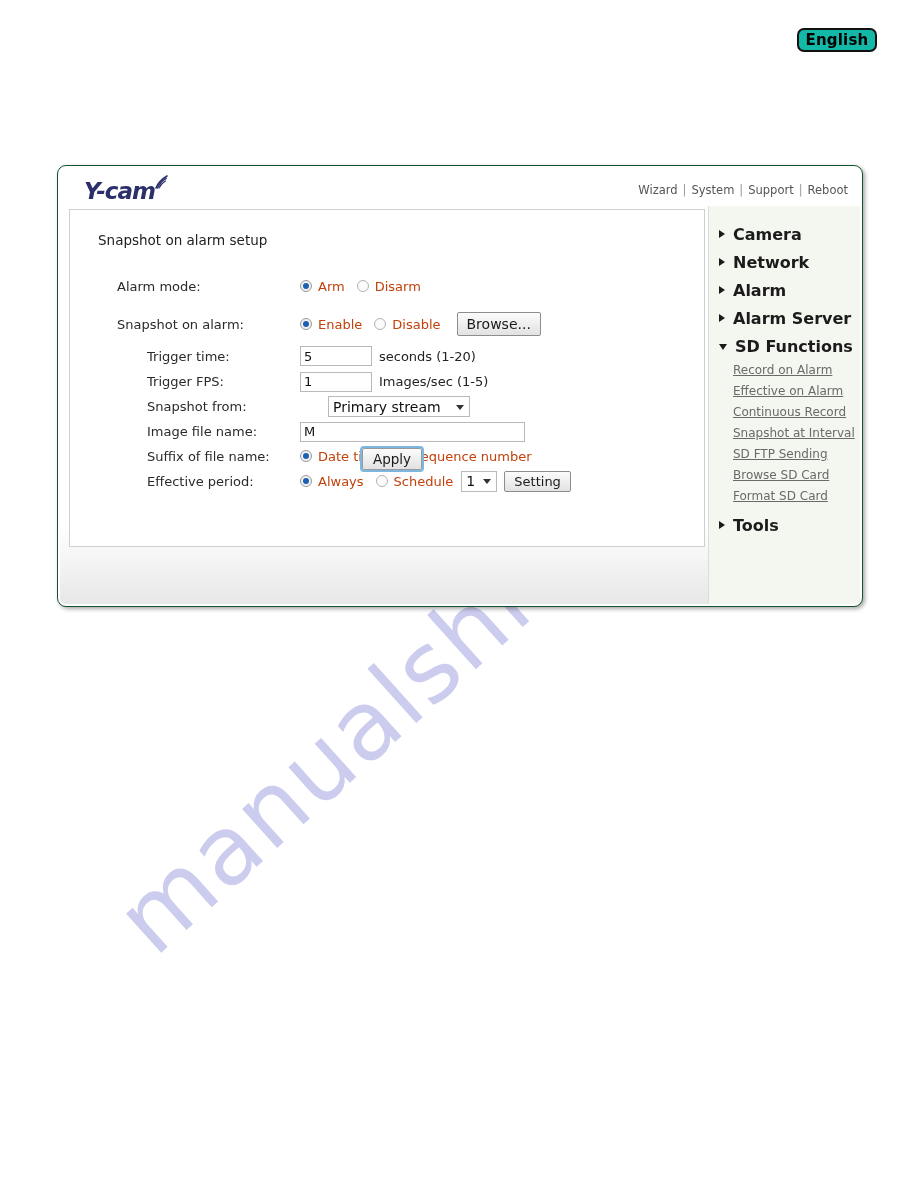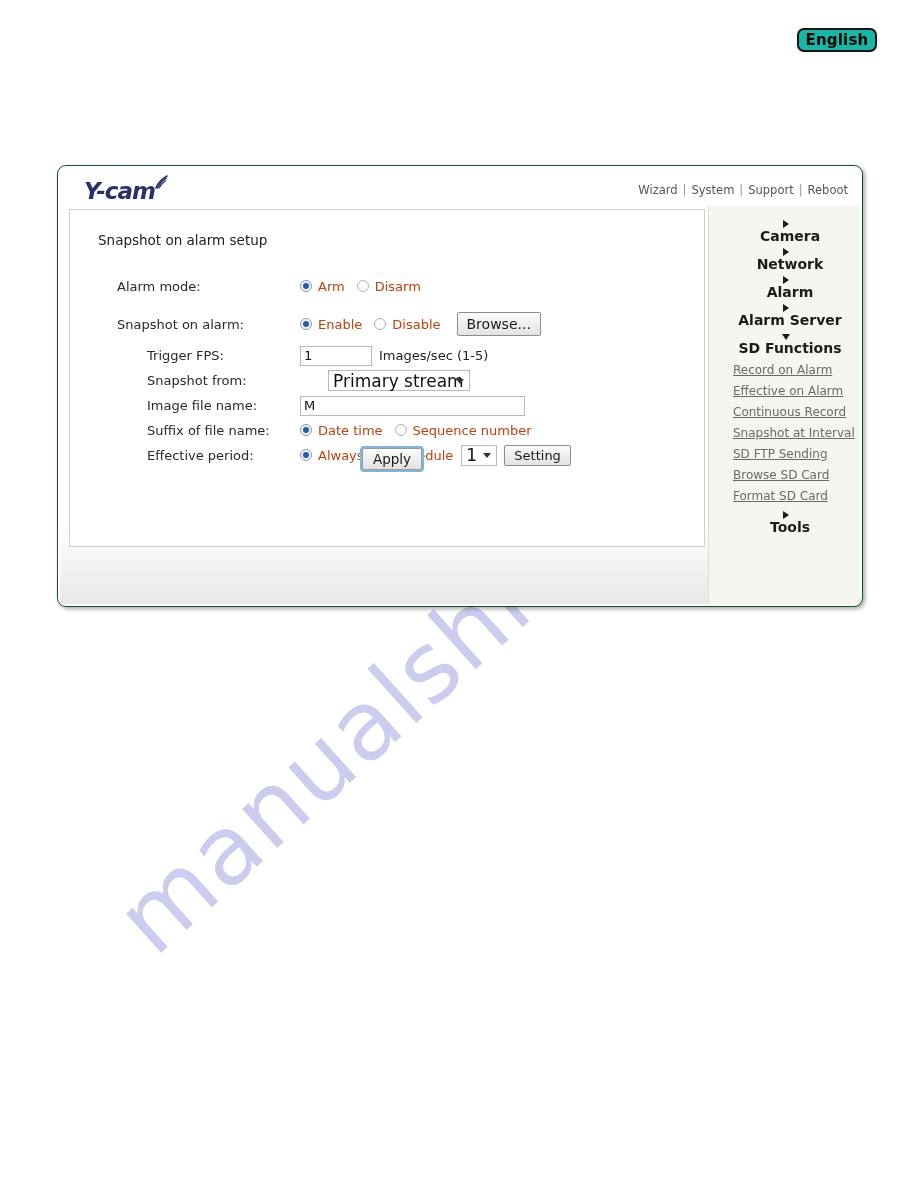--- a/index.html
+++ b/index.html
@@ -221,21 +221,21 @@
     white-space: nowrap;
   }
 
   
   .sel {
     box-sizing: border-box;
     height: 21px;
     border: 1px solid #b9b9b9;
     background: #fff;
     font-family: "DejaVu Sans", "Liberation Sans", sans-serif;
-    font-size: 17px;
+    font-size: 14px;
     color: #111;
     padding: 0 18px 0 4px;
     position: relative;
     display: inline-flex;
     align-items: center;
   }
   .sel.stream { width: 142px; }
   .sel.num    { width: 36px; }
   .caret {
     position: absolute;
@@ -295,25 +295,24 @@
   .side-list {
     position: absolute;
     left: 0; top: 14px;
     width: 100%;
   }
   .side-top {
     display: flex;
     align-items: center;
     height: 28px;
     padding-left: 10px;
-    font-size: 14px;
+    font-size: 16px;
     font-weight: bold;
     color: #1b1b1b;
     white-space: nowrap;
-    flex-direction: column;
   }
   .tri {
     width: 0; height: 0;
     margin-right: 8px;
     flex: 0 0 auto;
   }
   .tri.right {
     border-top: 4.5px solid transparent;
     border-bottom: 4.5px solid transparent;
     border-left: 6px solid #1b1b1b;
@@ -378,20 +377,27 @@
           <div class="lbl">Snapshot on alarm:</div>
           <div class="ctl">
             <span class="radio on"></span>
             <span class="rlabel">Enable</span>
             <span class="radio"></span>
             <span class="rlabel tight">Disable</span>
             <span class="btn browse">Browse...</span>
           </div>
         </div>
 
+        <div class="row" style="height:26px;">
+          <div class="lbl indent">Trigger time:</div>
+          <div class="ctl">
+            <input class="tin small" type="text" value="5" style="">
+            <span class="unit">seconds (1-20)</span>
+          </div>
+        </div>
 
         <div class="row" style="height:25px;">
           <div class="lbl indent">Trigger FPS:</div>
           <div class="ctl">
             <input class="tin small" type="text" value="1" style="">
             <span class="unit">Images/sec (1-5)</span>
           </div>
         </div>
 
         <div class="row" style="height:25px;gap:28px;">

